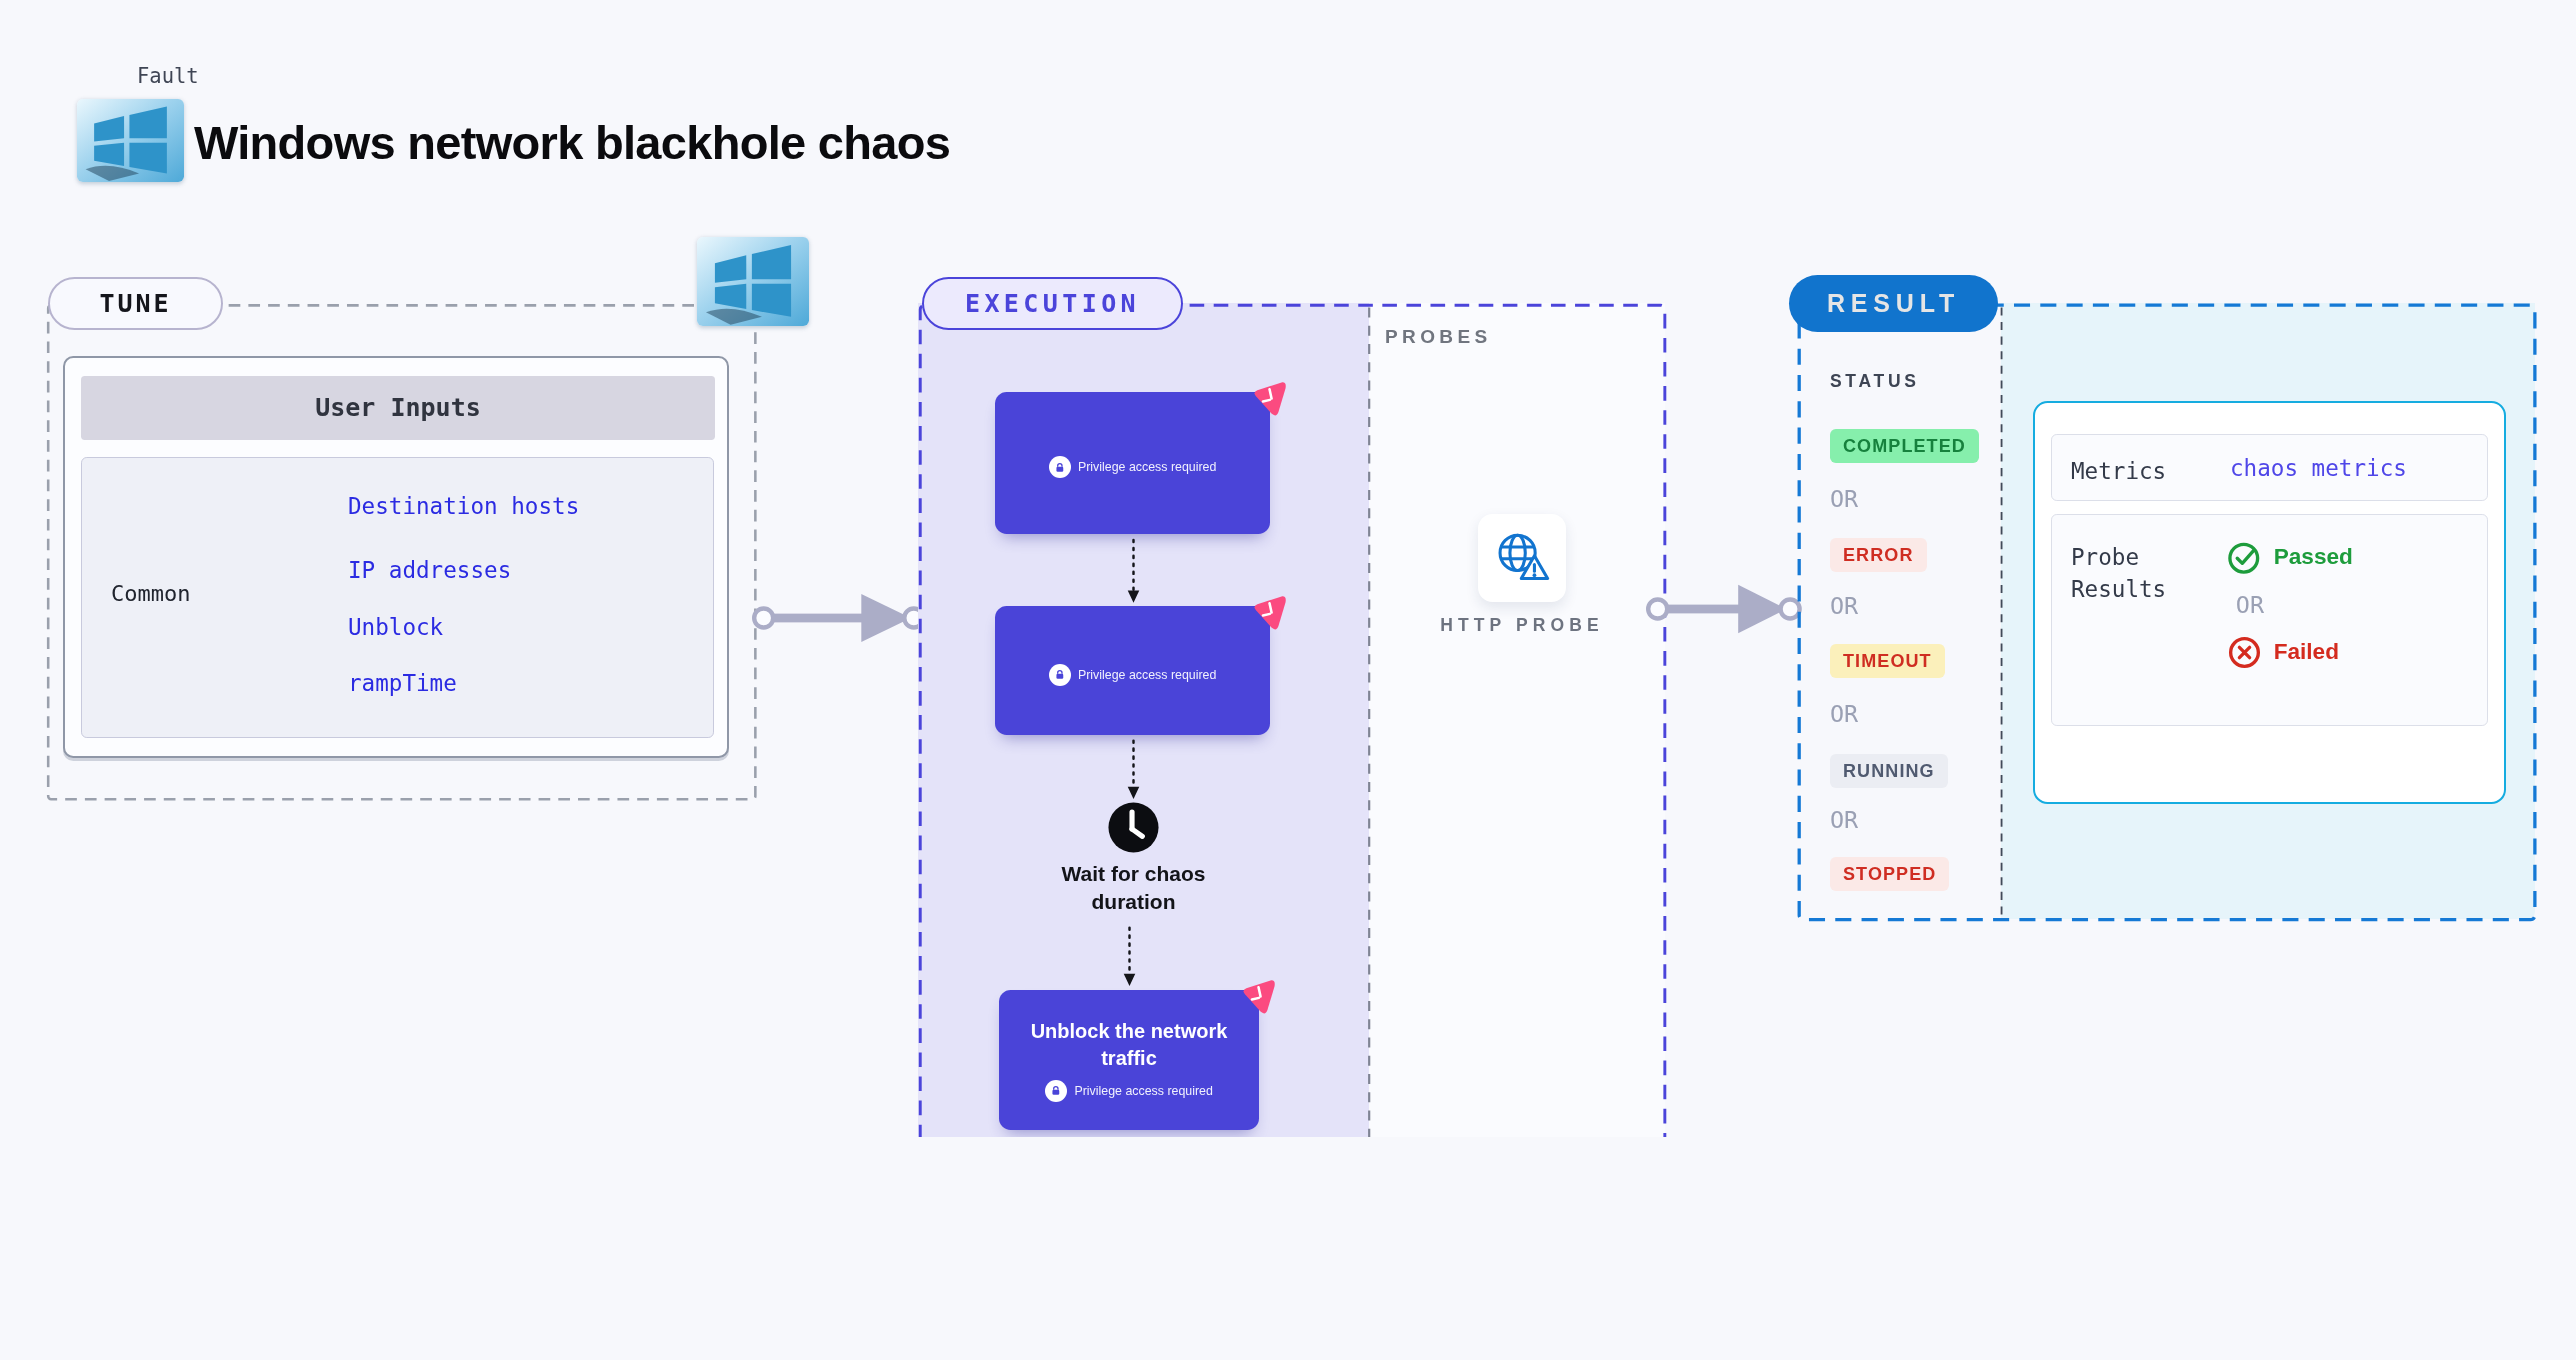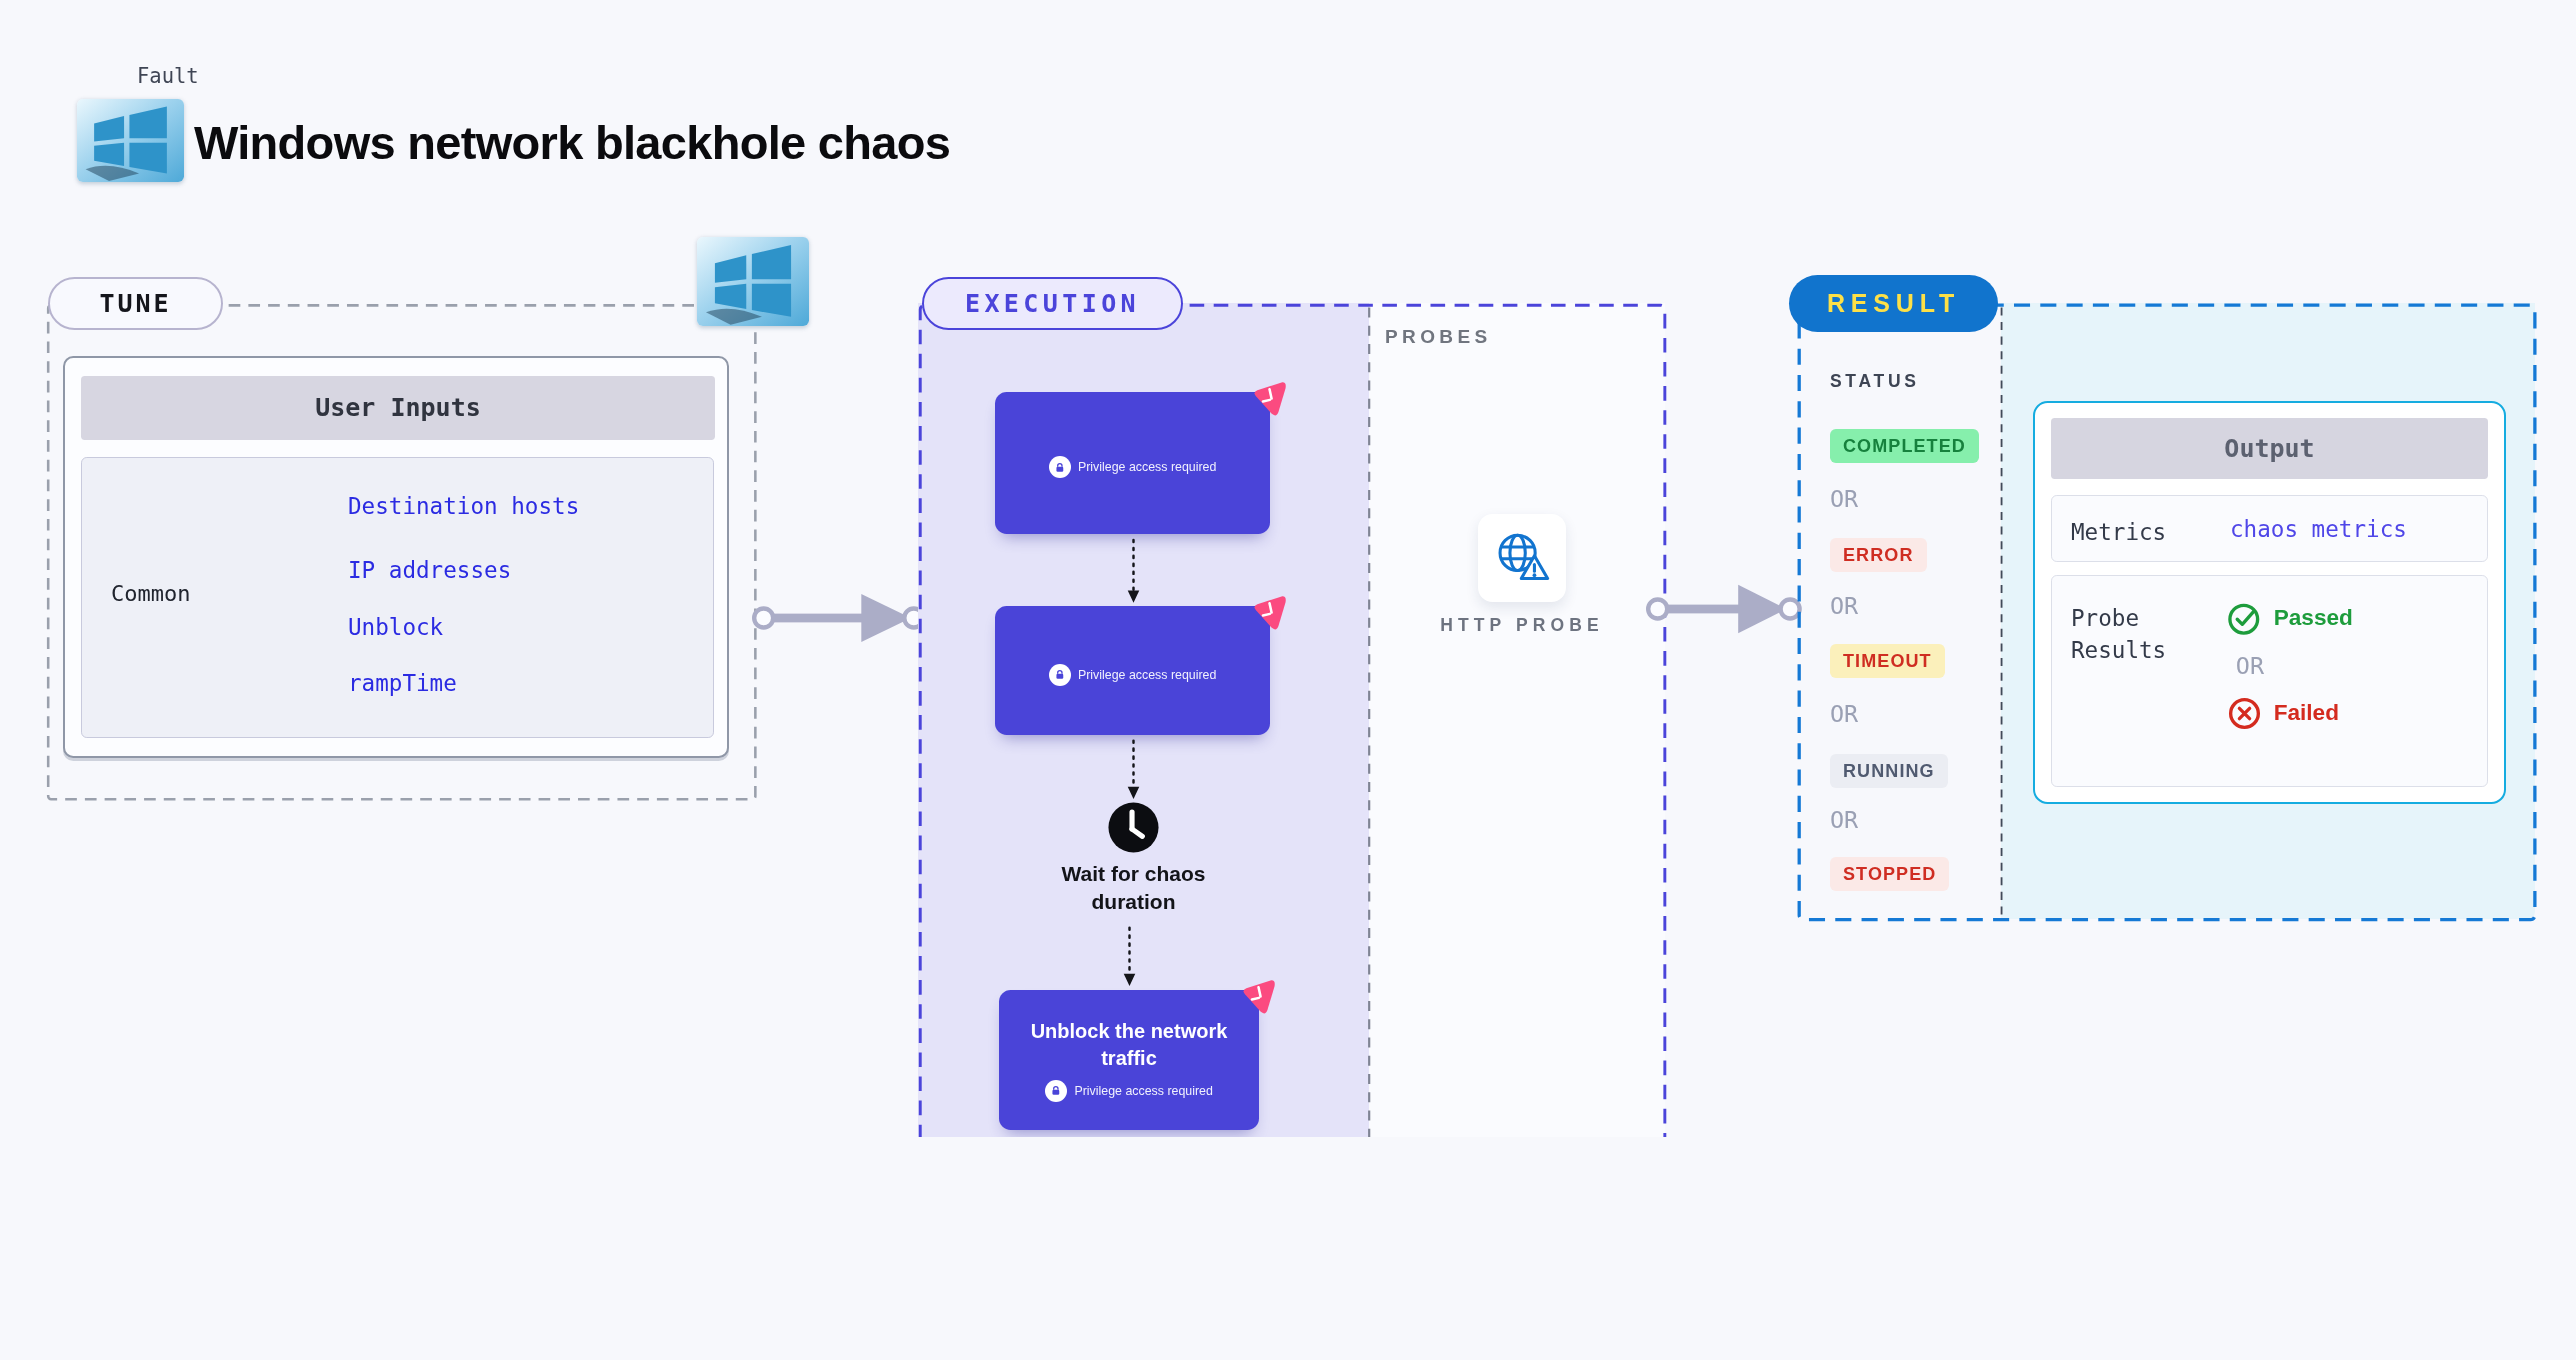--- a/index.html
+++ b/index.html
@@ -14,21 +14,21 @@
   
   .winlogo{border-radius:5.8px;overflow:hidden;box-shadow:0 1.5px 4.4px rgba(40,80,110,.25);}
 
   
   .pill{display:flex;align-items:center;justify-content:center;border-radius:730px;box-sizing:border-box;}
   .pill-tune{background:#f8f9fe;border:2.9px solid #b7b4cf;font:700 25px "DejaVu Sans Mono",monospace;
              color:#15161c;letter-spacing:2.9px;}
   .pill-exec{background:#eceafd;border:2.9px solid #4b44da;font:700 25px "DejaVu Sans Mono",monospace;
              color:#4b44da;letter-spacing:4.4px;}
   .pill-result{background:#1174cd;border:none;font:700 25px "Liberation Sans",sans-serif;
-             color:#fde047;letter-spacing:5.8px;}
+             color:#e5e5e5;letter-spacing:5.8px;}
 
   
   .ui-card{background:#fcfdff;border:2.2px solid #8f97a7;border-radius:10.2px;box-sizing:border-box;
            box-shadow:0 2.9px 0 rgba(130,140,160,.35);}
   .ui-header{background:#d7d6e1;border-radius:3.7px;display:flex;align-items:center;justify-content:center;
              font:700 25px "DejaVu Sans Mono",monospace;color:#30343f;}
   .ui-table{background:#eef0f7;border:1.5px solid #c8cadd;border-radius:5.8px;}
   .ui-category{font:400 22px "DejaVu Sans Mono",monospace;color:#20242e;}
   .ui-link{font:400 22.6px "DejaVu Sans Mono",monospace;color:#2b2be2;cursor:pointer;}
 
@@ -270,23 +270,20 @@
   <div class="abs or-label" style="left:1830px;top:485px;">OR</div>
   <div class="abs badge badge-error" style="left:1830px;top:538px;">ERROR</div>
   <div class="abs or-label" style="left:1830px;top:592px;">OR</div>
   <div class="abs badge badge-timeout" style="left:1830px;top:644px;">TIMEOUT</div>
   <div class="abs or-label" style="left:1830px;top:700px;">OR</div>
   <div class="abs badge badge-running" style="left:1830px;top:754px;">RUNNING</div>
   <div class="abs or-label" style="left:1830px;top:806px;">OR</div>
   <div class="abs badge badge-stopped" style="left:1830px;top:857px;">STOPPED</div>
 
   <div class="abs output-card" style="left:2033px;top:401px;width:473px;height:403px;">
-    <div class="output-header">
-      <span>Output</span>
-    </div>
     <div class="output-row" style="margin-top:16px;height:67px;">
       <div class="abs row-label" style="left:19px;top:20.5px;">Metrics</div>
       <div class="abs row-link" style="left:178px;top:20.5px;">chaos metrics</div>
     </div>
     <div class="output-row" style="margin-top:13px;height:212px;">
       <div class="abs row-label" style="left:19px;top:26px;width:124px;">Probe Results</div>
       <div class="abs" style="left:175px;top:25px;">
         <div class="verdict">
           <svg width="35" height="35" viewBox="0 0 48 48">
             <circle cx="23" cy="25" r="19" fill="none" stroke="#1d9c3c" stroke-width="4.6"></circle>

